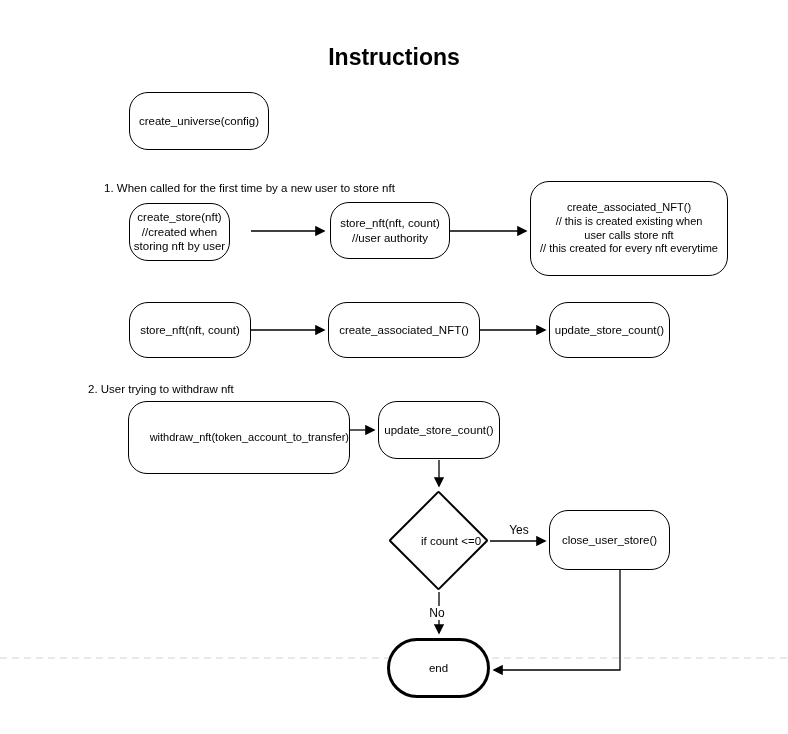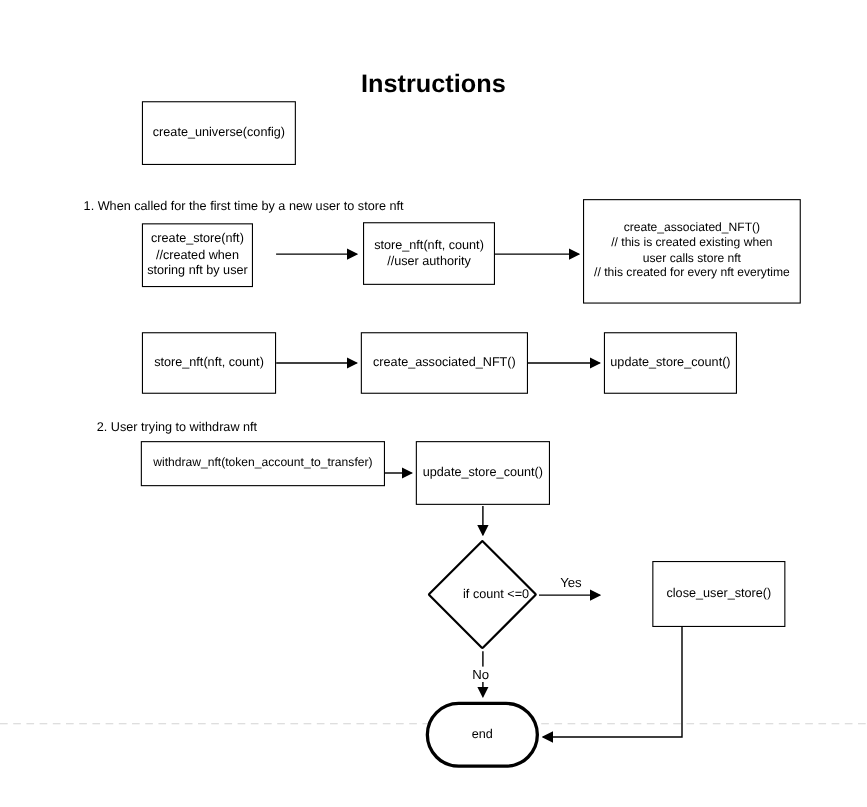--- a/index.html
+++ b/index.html
@@ -15,21 +15,20 @@
     background: #ffffff;
     overflow: hidden;
   }
   .title {
     position: absolute;
     left: 0; top: 44px;
     width: 100%;
     text-align: center;
     font-size: 23px;
     font-weight: bold;
-    margin-top: 19px;
   }
   .section-label {
     position: absolute;
     font-size: 11.5px;
     white-space: nowrap;
   }
   .wires {
     position: absolute;
     left: 0; top: 0;
   }
@@ -41,21 +40,21 @@
   .pagebreak {
     stroke: #d4d4d4;
     stroke-width: 1;
     stroke-dasharray: 7 5;
   }
   .node {
     position: absolute;
     box-sizing: border-box;
     background: #ffffff;
     border: 1px solid #000000;
-    border-radius: 0;
+    border-radius: 19px;
     display: flex;
     flex-direction: column;
     align-items: center;
     justify-content: center;
     text-align: center;
     font-size: 11.5px;
     line-height: 1.25;
     white-space: nowrap;
   }
   .node span { display: block; }
@@ -117,21 +116,21 @@
     <path class="edge" d="M480,330 L545,330" marker-end="url(#arw)"></path>
 
     <path class="edge" d="M350,430 L374,430" marker-end="url(#arw)"></path>
     <path class="edge" d="M439,460 L439,486" marker-end="url(#arw)"></path>
 
     <path class="edge" d="M490,541 L545,541" marker-end="url(#arw)"></path>
     <path class="edge" d="M439,592 L439,633" marker-end="url(#arw)"></path>
     <path class="edge" d="M620,570 L620,670 L494,670" marker-end="url(#arw)"></path>
   </svg>
 
-  <div class="section-label" style="left:76px; top:182px;">1. When called for the first time by a new user to store nft</div>
+  <div class="section-label" style="left:104px; top:182px;">1. When called for the first time by a new user to store nft</div>
   <div class="section-label" style="left:88px; top:383px;">2. User trying to withdraw nft</div>
 
   <div class="node" style="left:129px; top:92px; width:140px; height:58px;">
     <span>create_universe(config)</span>
   </div>
 
   <div class="node" style="left:129px; top:203px; width:101px; height:58px;">
     <span>create_store(nft)</span>
     <span>//created when</span>
     <span>storing nft by user</span>
@@ -154,34 +153,34 @@
   </div>
 
   <div class="node" style="left:328px; top:302px; width:152px; height:56px;">
     <span>create_associated_NFT()</span>
   </div>
 
   <div class="node" style="left:549px; top:302px; width:121px; height:56px;">
     <span>update_store_count()</span>
   </div>
 
-  <div class="node" style="left:128px; top:401px; width:222px; height:41px; font-size:11px;">
+  <div class="node" style="left:128px; top:401px; width:222px; height:73px; font-size:11px;align-items:flex-end;">
     <span>withdraw_nft(token_account_to_transfer)</span>
   </div>
 
   <div class="node" style="left:378px; top:401px; width:122px; height:58px;">
     <span>update_store_count()</span>
   </div>
 
   <div class="diamond">
     <div class="diamond-shape"></div>
   </div>
   <div class="diamond-label">if count &lt;=0</div>
 
-  <div class="node" style="left:549px; top:510px; width:121px; height:60px;margin-left:44px;">
+  <div class="node" style="left:549px; top:510px; width:121px; height:60px;">
     <span>close_user_store()</span>
   </div>
 
   <div class="node terminator" style="left:387px; top:638px; width:103px; height:60px;">
     <span>end</span>
   </div>
 
   <div class="edge-label" style="left:519px; top:530px;">Yes</div>
   <div class="edge-label" style="left:437px; top:613px;">No</div>
 

